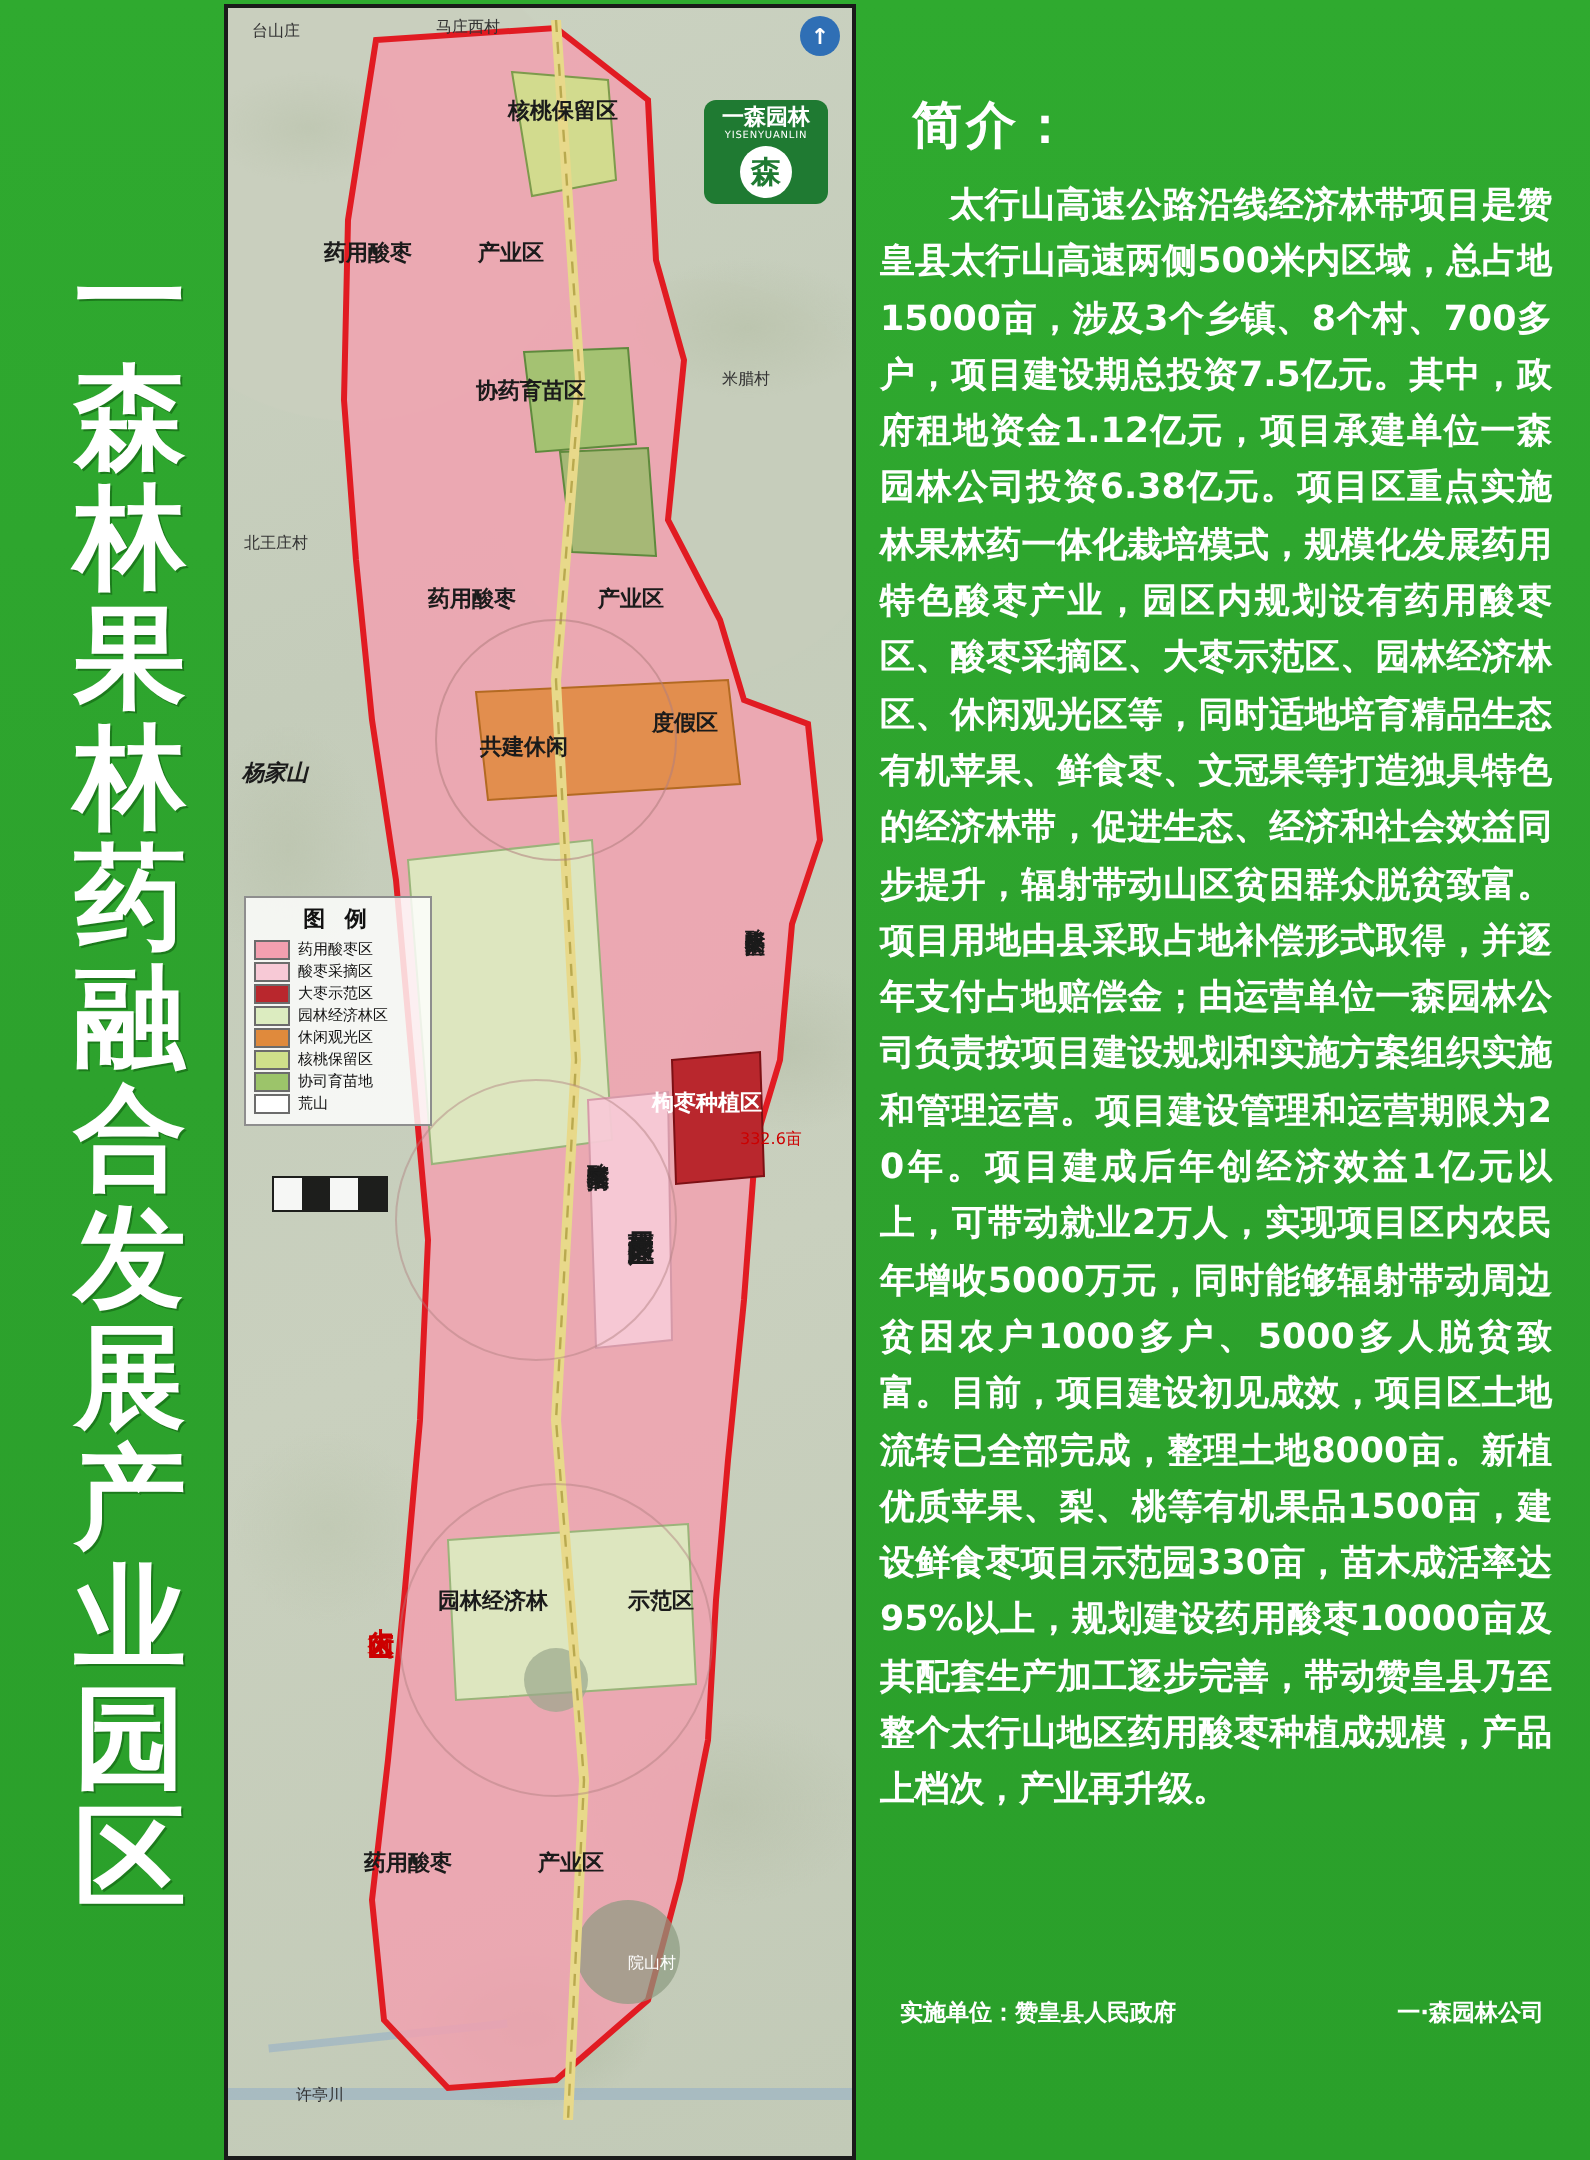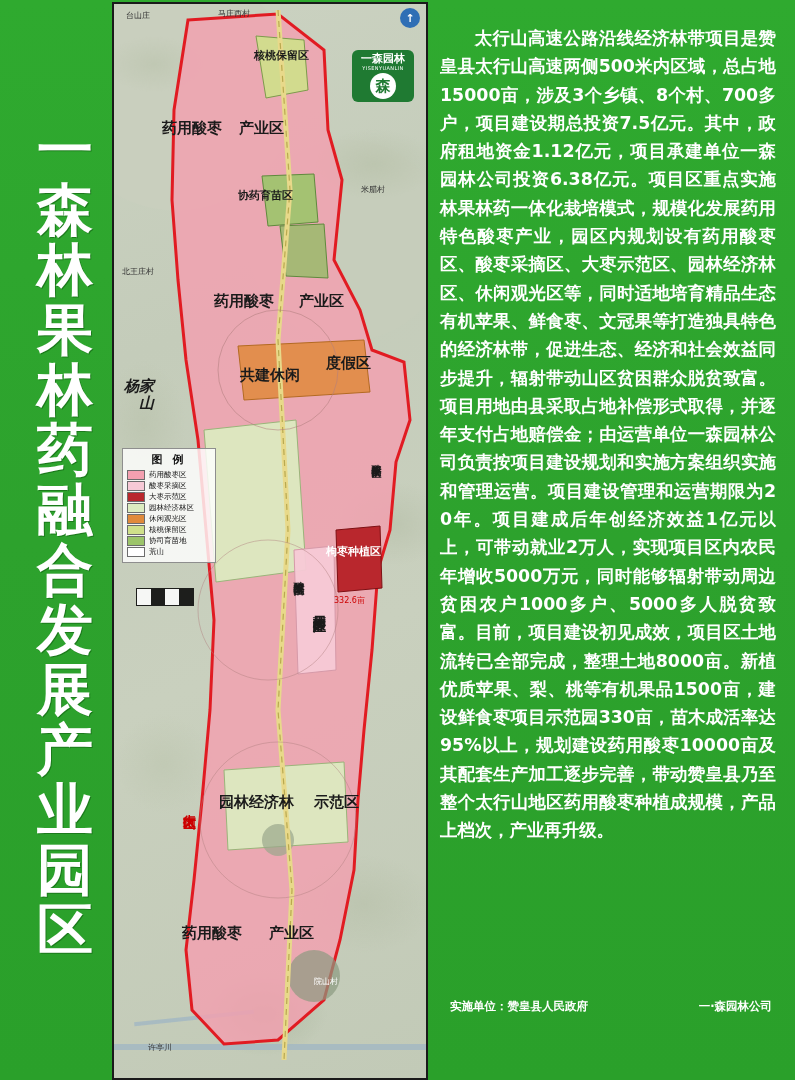--- a/index.html
+++ b/index.html
@@ -88,21 +88,21 @@
   .region svg { display:block; }
 
   .maplabel {
     position: absolute;
     color: #1b1b1b;
     font-size: 11px;
     font-weight: bold;
     white-space: nowrap;
     font-family: "DejaVu Sans", "Liberation Sans", sans-serif;
   }
-  .maplabel.big { font-size: 15px; }
+  .maplabel.big { font-size: 11px; }
   .maplabel.sm { font-size: 8px; font-weight: normal; color:#333; }
   .maplabel.vert {
     writing-mode: vertical-rl;
     text-orientation: upright;
     letter-spacing: 1px;
   }
   .maplabel.white { color:#fff; }
   .maplabel.red { color:#c00; }
 
   
@@ -294,21 +294,21 @@
 
     <div class="maplabel" style="left:140px;top:44px;">核桃保留区</div>
     <div class="maplabel big" style="left:48px;top:115px;">药用酸枣</div>
     <div class="maplabel big" style="left:125px;top:115px;">产业区</div>
     <div class="maplabel" style="left:124px;top:184px;">协药育苗区</div>
     <div class="maplabel big" style="left:100px;top:288px;">药用酸枣</div>
     <div class="maplabel big" style="left:185px;top:288px;">产业区</div>
     <div class="maplabel big" style="left:126px;top:362px;">共建休闲</div>
     <div class="maplabel big" style="left:212px;top:350px;">度假区</div>
     <div class="maplabel white" style="left:212px;top:540px;">枸枣种植区</div>
-    <div class="maplabel red sm" style="left:220px;top:591px;">332.6亩</div>
+    <div class="maplabel red sm" style="left:220px;top:560px;padding-left:36px;">332.6亩</div>
     <div class="maplabel big" style="left:105px;top:789px;">园林经济林</div>
     <div class="maplabel big" style="left:200px;top:789px;">示范区</div>
     <div class="maplabel big" style="left:68px;top:920px;">药用酸枣</div>
     <div class="maplabel big" style="left:155px;top:920px;">产业区</div>
 
     <div class="maplabel vert" style="left:255px;top:452px;font-size:10px;">酸枣采摘区</div>
     <div class="maplabel vert" style="left:176px;top:568px;font-size:11px;">酸枣采摘区</div>
     <div class="maplabel vert" style="left:196px;top:600px;font-size:13px;">药用酸枣产业区</div>
     <div class="maplabel vert red" style="left:66px;top:800px;font-size:13px;">太行山区</div>
 
@@ -354,20 +354,21 @@
       <div class="row">
           <span class="sw" style="background:#ffffff"></span>
           <span class="lb">荒山</span>
         </div>
     </div>
 
     <div class="scalebar"></div>
   </div>
 
   <div class="text-panel">
+    <div class="intro-title">简介：</div>
     <div class="intro-body">太行山高速公路沿线经济林带项目是赞皇县太行山高速两侧500米内区域，总占地15000亩，涉及3个乡镇、8个村、700多户，项目建设期总投资7.5亿元。其中，政府租地资金1.12亿元，项目承建单位一森园林公司投资6.38亿元。项目区重点实施林果林药一体化栽培模式，规模化发展药用特色酸枣产业，园区内规划设有药用酸枣区、酸枣采摘区、大枣示范区、园林经济林区、休闲观光区等，同时适地培育精品生态有机苹果、鲜食枣、文冠果等打造独具特色的经济林带，促进生态、经济和社会效益同步提升，辐射带动山区贫困群众脱贫致富。项目用地由县采取占地补偿形式取得，并逐年支付占地赔偿金；由运营单位一森园林公司负责按项目建设规划和实施方案组织实施和管理运营。项目建设管理和运营期限为20年。项目建成后年创经济效益1亿元以上，可带动就业2万人，实现项目区内农民年增收5000万元，同时能够辐射带动周边贫困农户1000多户、5000多人脱贫致富。目前，项目建设初见成效，项目区土地流转已全部完成，整理土地8000亩。新植优质苹果、梨、桃等有机果品1500亩，建设鲜食枣项目示范园330亩，苗木成活率达95%以上，规划建设药用酸枣10000亩及其配套生产加工逐步完善，带动赞皇县乃至整个太行山地区药用酸枣种植成规模，产品上档次，产业再升级。</div>
     <div class="footer">
       <span>实施单位：赞皇县人民政府</span>
       <span>一·森园林公司</span>
     </div>
   </div>
 
 </div>
 
 </body></html>

